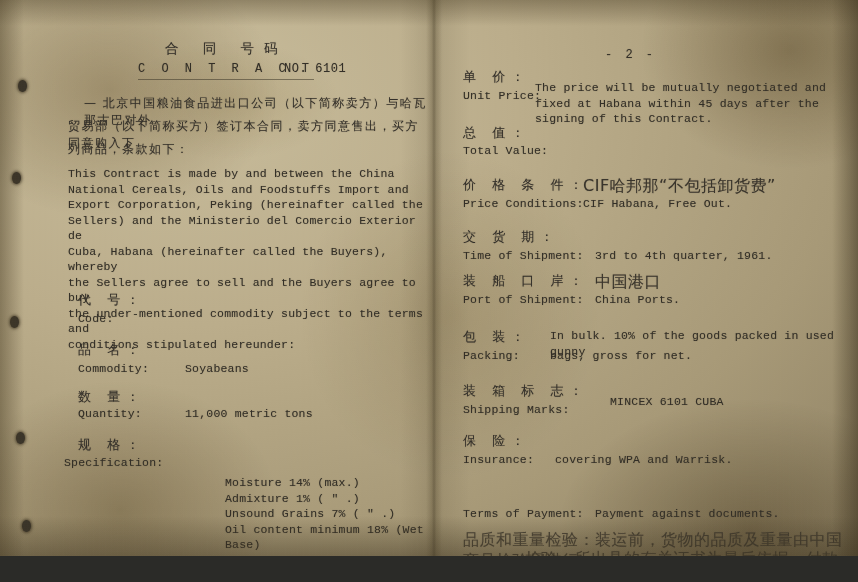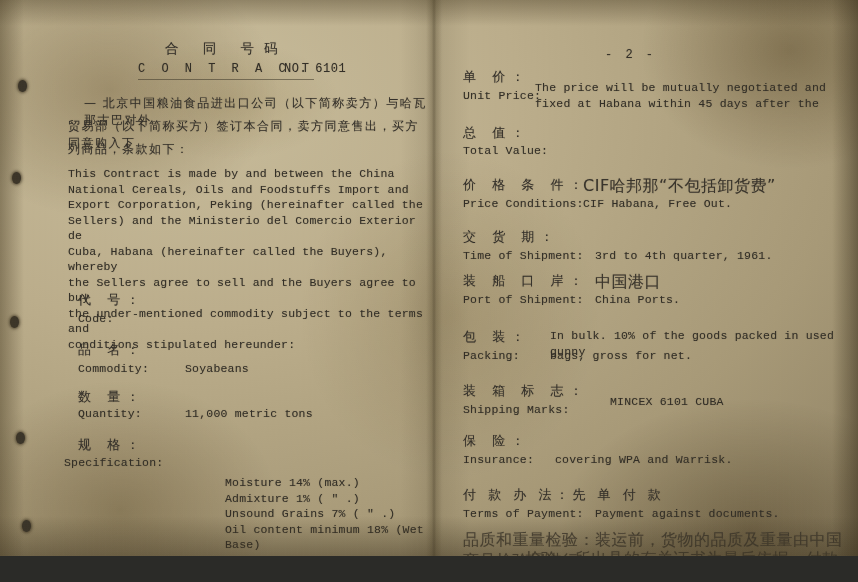--- a/index.html
+++ b/index.html
@@ -213,20 +213,21 @@
 
   <div class="page-col right-col">
 
     <div class="abs ink typed pageno" style="left:150px; top:48px;">- 2 -</div>
 
     <div class="abs ink cjk field-cn" style="left:8px; top:68px;">单    价：</div>
     <div class="abs ink typed field-en" style="left:8px; top:88px;">Unit Price:</div>
     <div class="abs ink typed" style="left:80px; top:80px;">
       <div>The price will be mutually negotiated and</div>
       <div>fixed at Habana within 45 days after the</div>
+      <div>signing of this Contract.</div>
     </div>
 
     <div class="abs ink cjk field-cn" style="left:8px; top:124px;">总    值：</div>
     <div class="abs ink typed field-en" style="left:8px; top:143px;">Total Value:</div>
 
     <div class="abs ink cjk field-cn" style="left:8px; top:176px;">价 格 条 件：</div>
     <div class="abs ink cjk-sm" style="left:128px; top:176px; letter-spacing:0.5px;">CIF哈邦那“不包括卸货费”</div>
     <div class="abs ink typed field-en" style="left:8px; top:196px;">Price Conditions:</div>
     <div class="abs ink typed" style="left:128px; top:196px;">CIF Habana, Free Out.</div>
 
@@ -245,21 +246,20 @@
     <div class="abs ink typed" style="left:95px; top:348px;">bags, gross for net.</div>
 
     <div class="abs ink cjk field-cn" style="left:8px; top:382px;">装 箱 标 志：</div>
     <div class="abs ink typed field-en" style="left:8px; top:402px;">Shipping Marks:</div>
     <div class="abs ink typed" style="left:155px; top:394px;">MINCEX 6101 CUBA</div>
 
     <div class="abs ink cjk field-cn" style="left:8px; top:432px;">保    险：</div>
     <div class="abs ink typed field-en" style="left:8px; top:452px;">Insurance:</div>
     <div class="abs ink typed" style="left:100px; top:452px;">covering WPA and Warrisk.</div>
 
-    <div class="abs ink cjk field-cn" style="left:8px; top:486px; letter-spacing:4px;">付 款 办 法：先  单  付  款</div>
     <div class="abs ink typed field-en" style="left:8px; top:506px;">Terms of Payment:</div>
     <div class="abs ink typed" style="left:140px; top:506px;">Payment against documents.</div>
 
     <div class="abs ink cjk-sm faded" style="left:8px; top:530px; letter-spacing:0.5px;">品质和重量检验：装运前，货物的品质及重量由中国商品检验局进行</div>
     <div class="abs ink cjk-sm faded" style="left:70px; top:549px; letter-spacing:0.5px;">检验，所出具的有关证书为最后依据。付款时须提</div>
     <div class="abs ink cjk-sm faded" style="left:70px; top:568px; letter-spacing:0.5px;">交品质检验证书和重量鉴定证明书三份。</div>
   </div>
 
   <div class="hole" style="left:18px; top:80px;"></div>
   <div class="hole" style="left:12px; top:172px;"></div>

